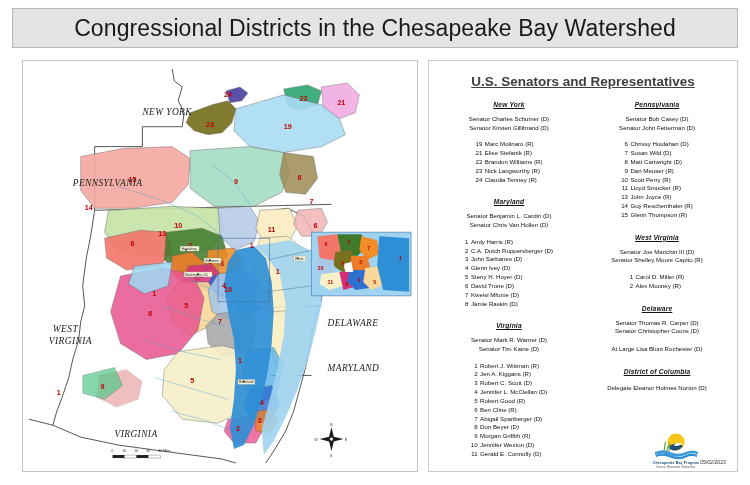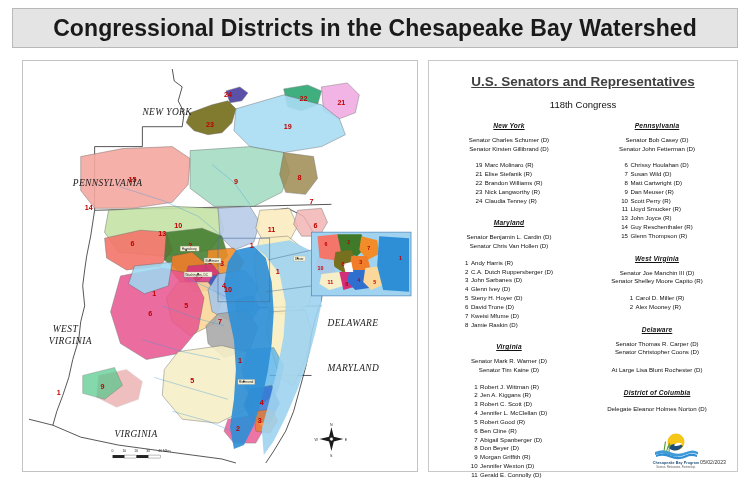--- a/index.html
+++ b/index.html
@@ -23,21 +23,21 @@
     left: 12px; top: 8px;
     width: 726px; height: 40px;
     background: #e4e4e4;
     border: 1px solid #b9b9b9;
     display: flex;
     align-items: center;
     justify-content: center;
   }
   #title-text {
     font-size: 23px;
-    font-weight: bold;
+    font-weight: normal;
     color: #1a1a1a;
     letter-spacing: 0.1px;
     white-space: nowrap;
   }
 
   
   #map-frame {
     position: absolute;
     left: 22px; top: 60px;
     width: 396px; height: 412px;
@@ -404,21 +404,20 @@
           <text class="compass-text" x="-1.4" y="18">S</text>
           <text class="compass-text" x="13.5" y="1.4">E</text>
           <text class="compass-text" x="-17" y="1.4">W</text>
         </g>
       </g>
     </svg>
   </div>
 
   <div id="panel">
     <div id="panel-title">U.S. Senators and Representatives</div>
-    <div id="panel-subtitle">118th Congress</div>
     <div id="cols">
       <div class="col" id="col-left">
           <div class="state-block">
             <div class="state-head">New York</div>
             <div class="senators">
               <div class="senator-line">Senator Charles Schumer (D)</div>
               <div class="senator-line">Senator Kirsten Gillibrand (D)</div>
             </div>
             <div class="reps">
               <div class="rep-line">

